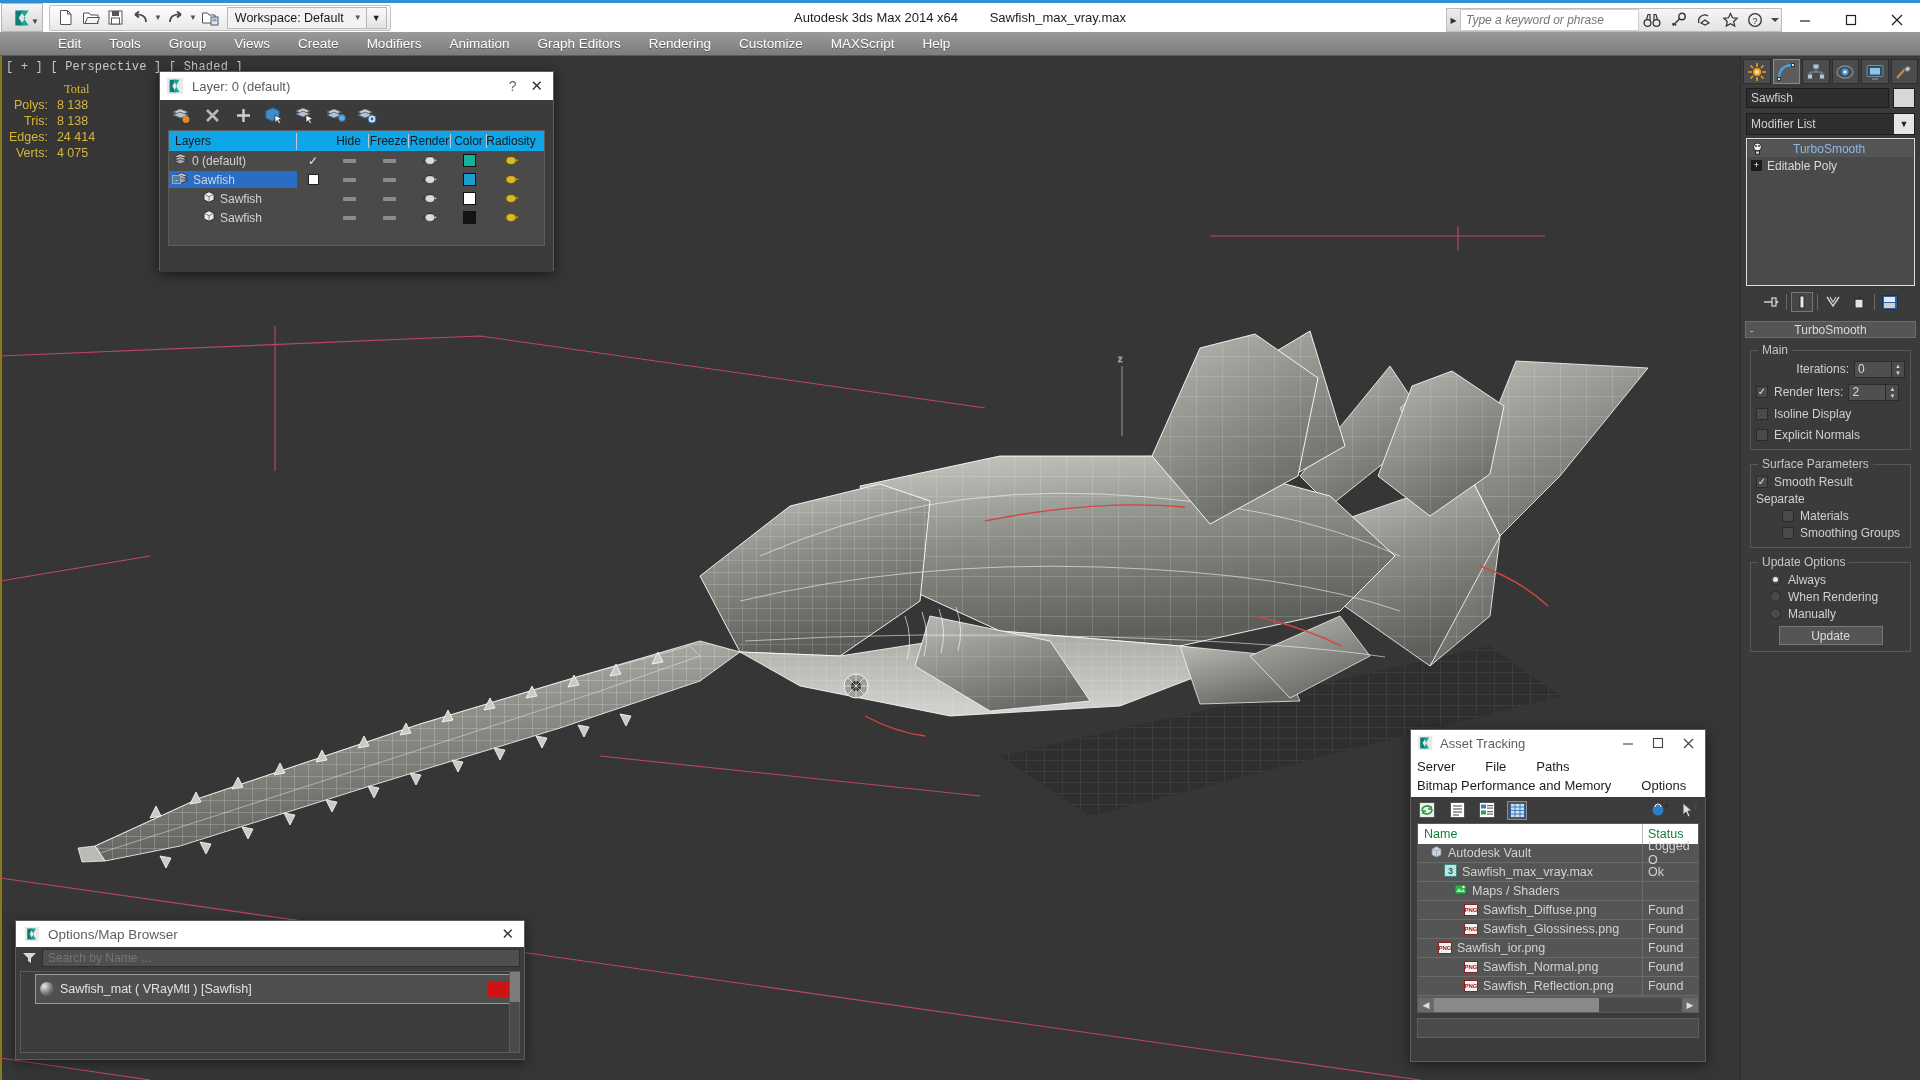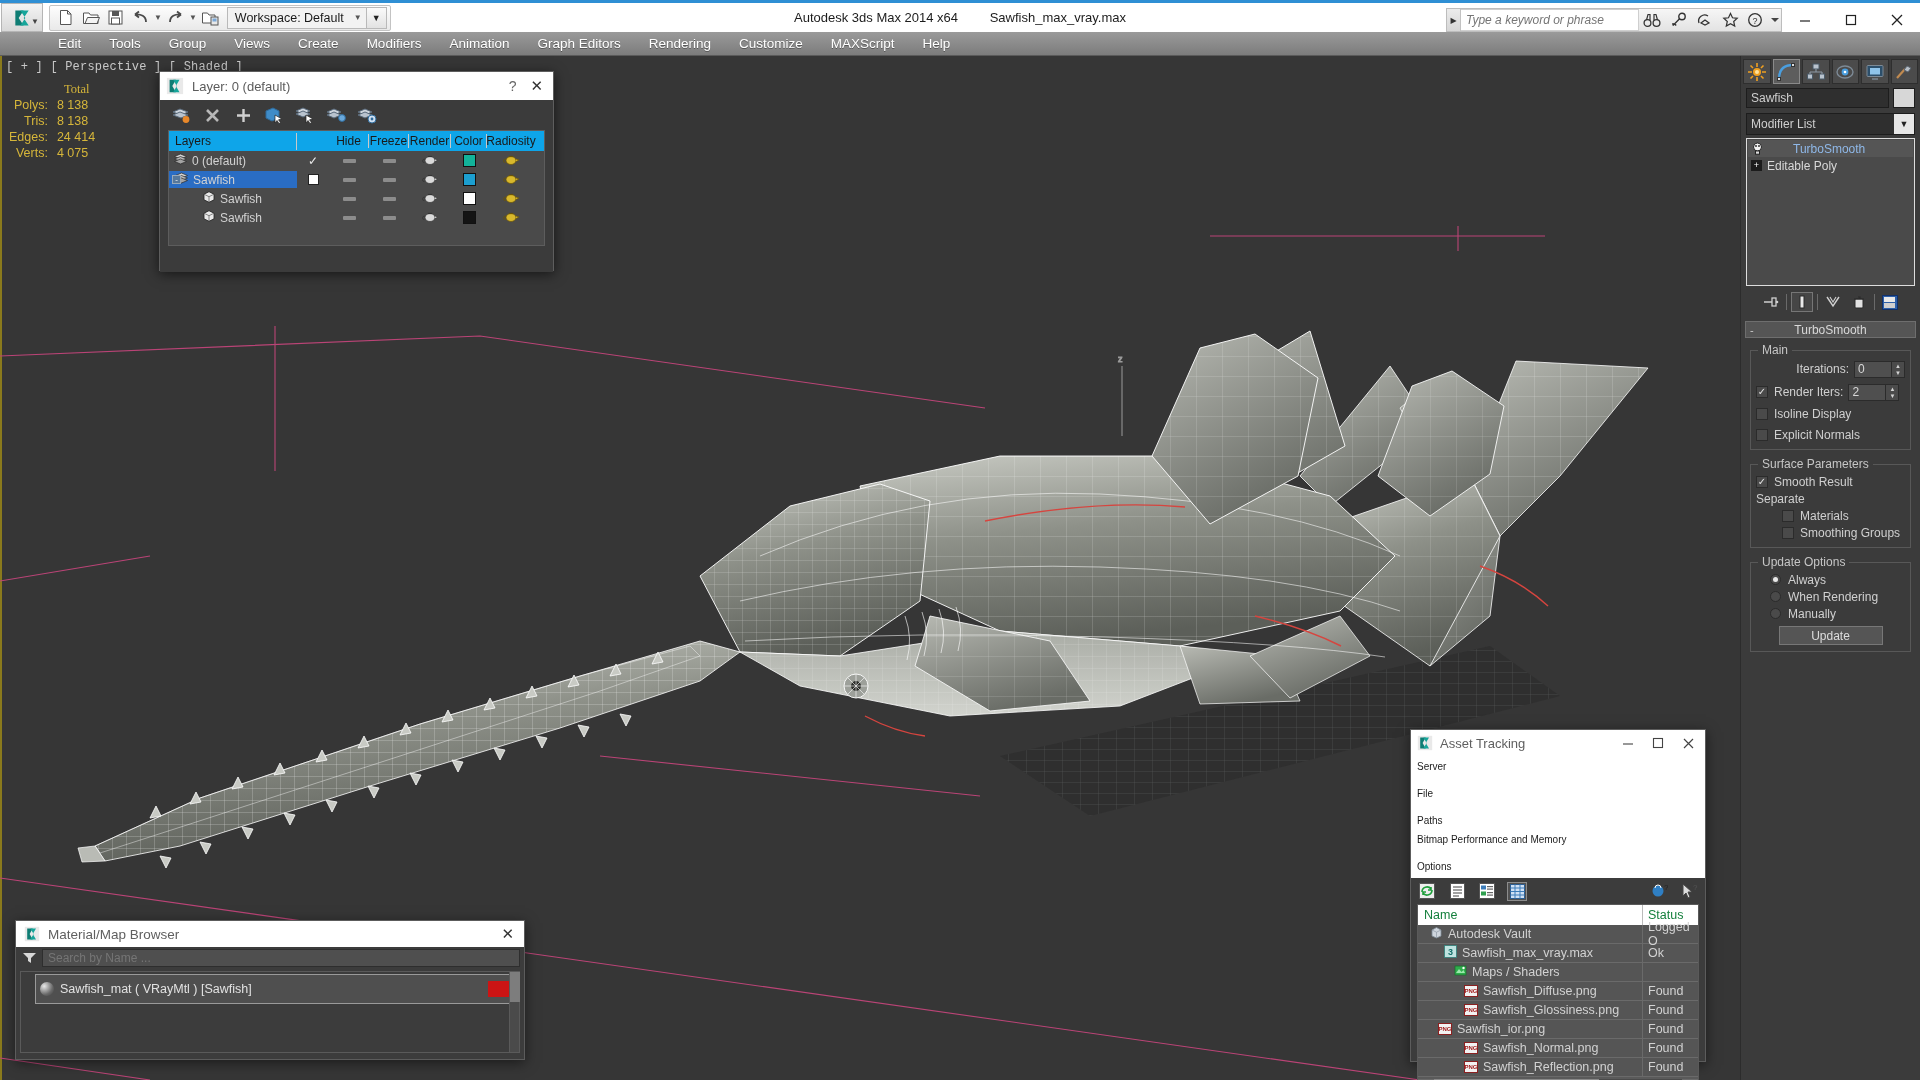--- a/index.html
+++ b/index.html
@@ -260,21 +260,21 @@
   .asset {
     position: absolute; left: 1410px; top: 729px; width: 296px; height: 333px;
     background: #3c3c3c; border: 1px solid #5c5c5c; box-shadow: 0 3px 12px rgba(0,0,0,.5);
   }
   .as-title { height: 26px; background: #fff; display: flex; align-items: center; padding: 0 2px 0 6px; }
   .as-title .ic { width: 16px; height: 16px; margin-right: 7px; }
   .as-title .txt { color: #5f5f5f; font-size: 13px; }
   .as-title .sp { flex: 1; }
   .as-wb { width: 30px; height: 24px; display: flex; align-items: center; justify-content: center; cursor: pointer; }
   .as-menus { background: #fff; padding: 1px 0 2px 6px; }
-  .as-menurow { display: flex; gap: 8px; color: #1c1c1c; font-size: 10px; line-height: 19px; flex-direction: column; }
+  .as-menurow { display: flex; gap: 30px; color: #1c1c1c; font-size: 13px; line-height: 19px; }
   .as-menurow span { cursor: pointer; }
   .as-toolbar { height: 26px; background: #3c3c3c; display: flex; align-items: center; padding: 0 6px; gap: 10px; }
   .as-tool { width: 20px; height: 19px; display: flex; align-items: center; justify-content: center; cursor: pointer; }
   .as-tool.sel { border: 1px solid #8c8c8c; background: #505050; }
   .as-tool.right { margin-left: auto; }
   .as-grid { margin: 0 6px; border: 1px solid #5a5a5a; }
   .as-head { display: flex; height: 20px; background: #fff; color: #15803d; font-size: 12.5px; }
   .as-head .n { flex: 1; padding-left: 6px; display:flex; align-items:center; border-right: 1px solid #bbb;}
   .as-head .s { width: 55px; padding-left: 5px; display:flex; align-items:center;}
   .as-row { display: flex; height: 19px; font-size: 12.5px; color: #d2d2d2;
@@ -1251,21 +1251,21 @@
     <div class="as-status"></div>
   </div>
 
   <div class="matbrowser">
     <div class="mb-title">
       <svg class="ic" viewBox="0 0 20 20">
         <rect x="1" y="1" width="18" height="18" fill="#e9e9e9"></rect>
         <path d="M4 3 L11 3 L7 10 L11 17 L4 17 Z" fill="#0f7d74"></path>
         <path d="M8 3 L15 3 L11 10 L15 17 L8 17 L12 10 Z" fill="#16a59a"></path>
       </svg>
-      <span class="txt">Material/Map Browser</span>
+      <span class="txt">Options/Map Browser</span>
       <span class="sp"></span>
       <span class="x">✕</span>
     </div>
 
     <div class="mb-search">
       <span class="mb-funnel">
         <svg width="15" height="14" viewBox="0 0 15 14">
             <path d="M1 2 H14 L9 7 V12 L6 10 V7 Z" fill="#d8d8d8"></path>
           </svg>
       </span>

